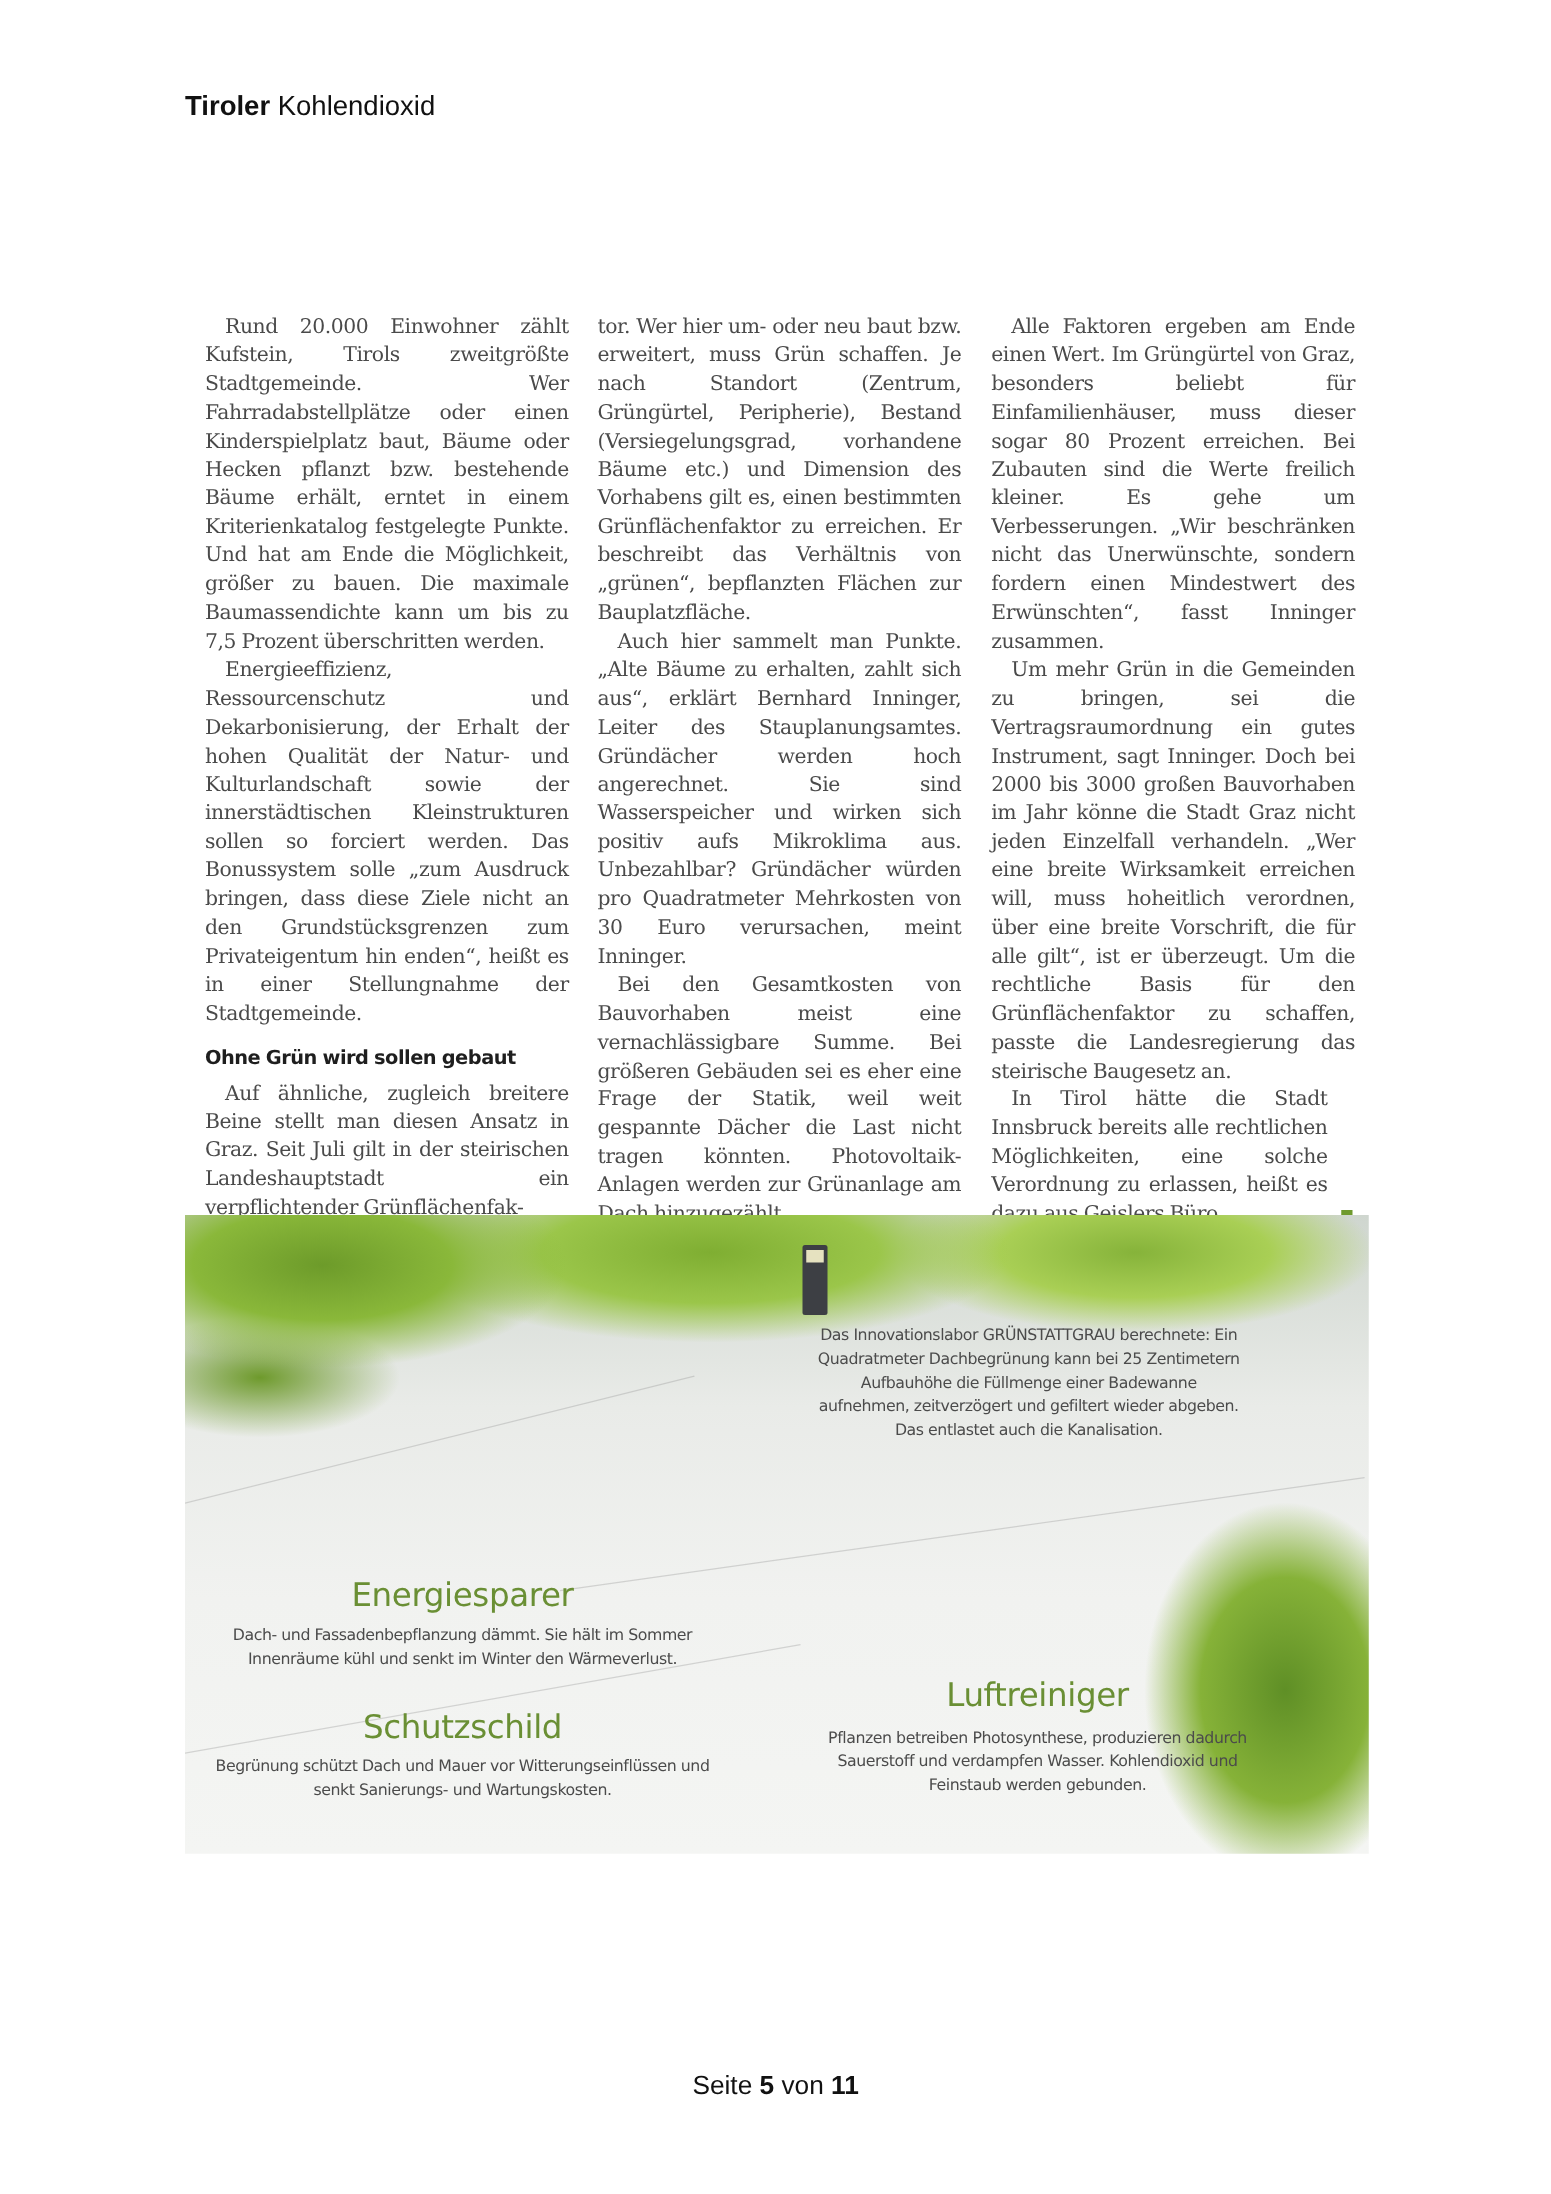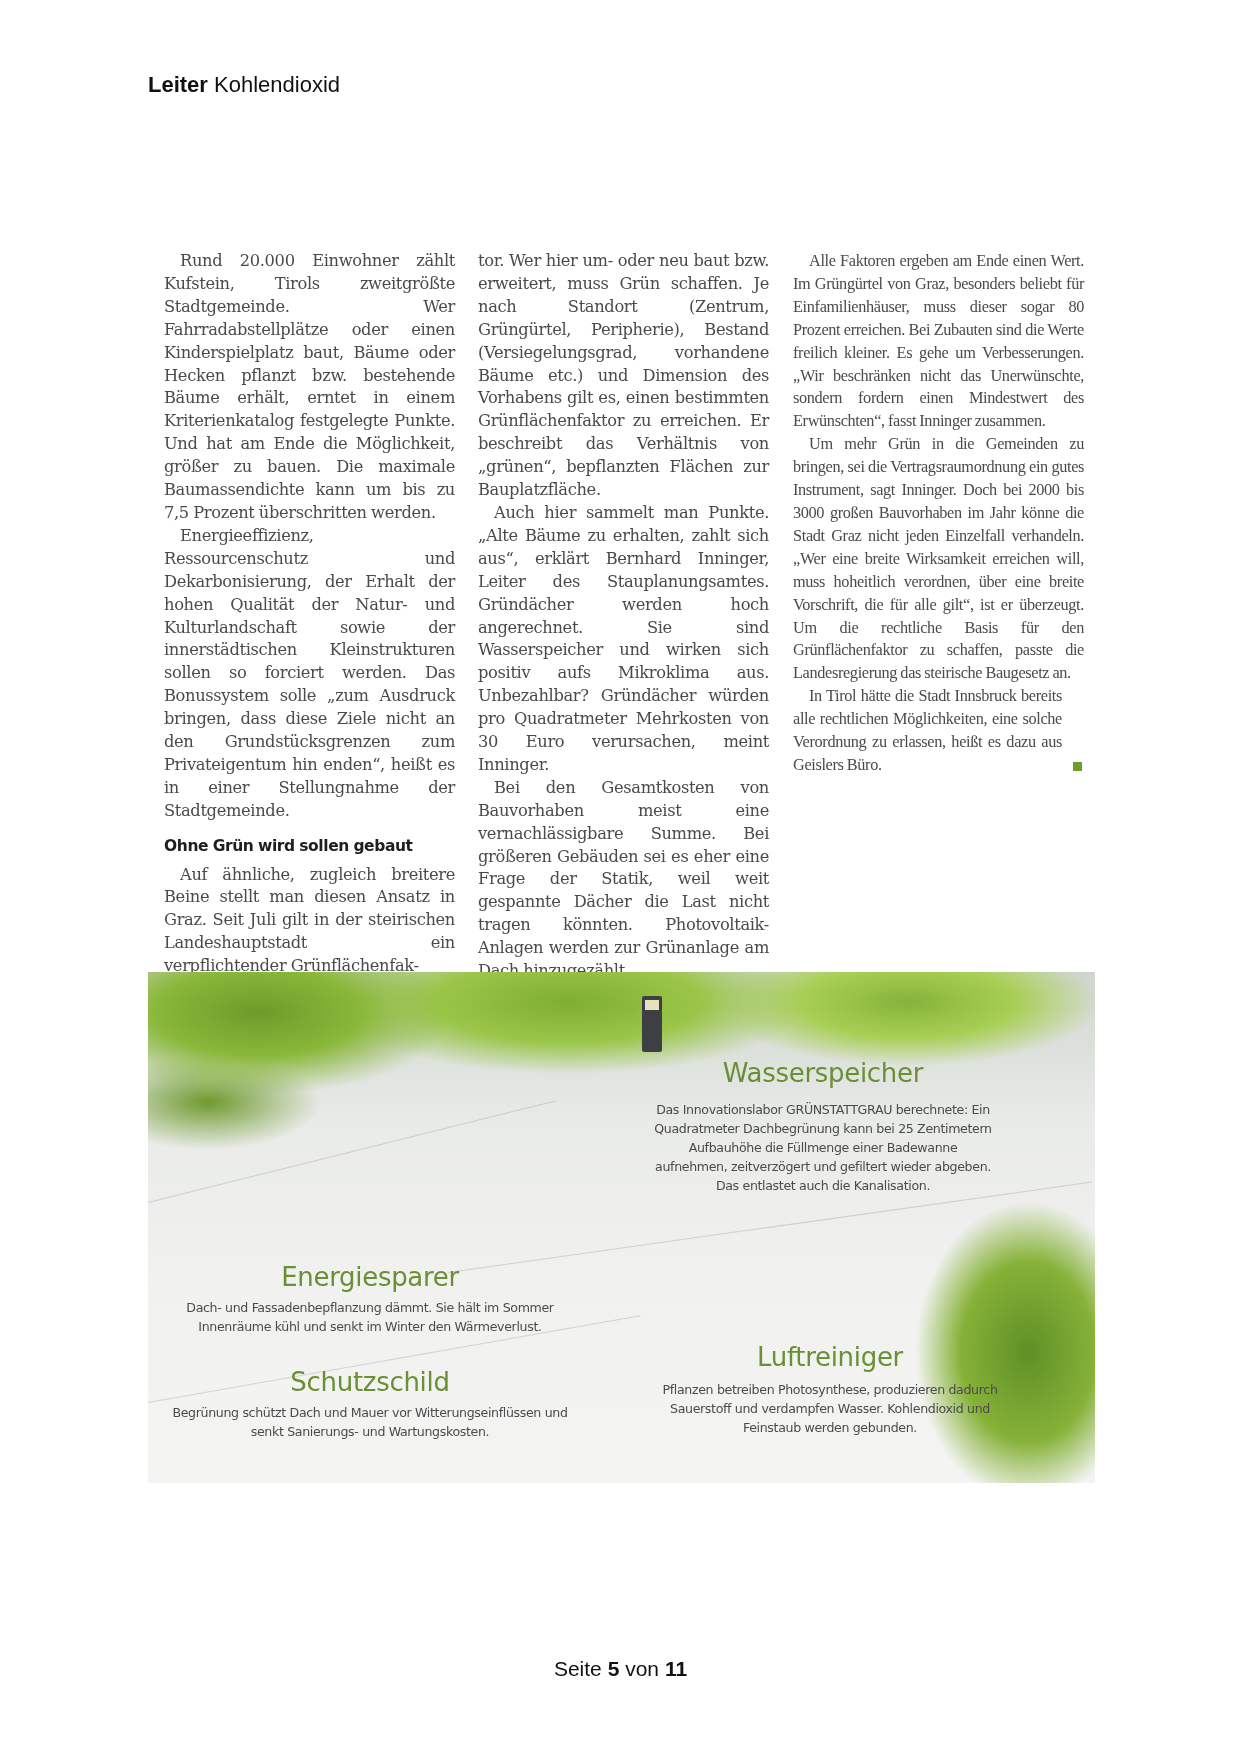--- a/index.html
+++ b/index.html
@@ -29,52 +29,51 @@
   .block { position: absolute; text-align: center; font-family: "DejaVu Sans", sans-serif; }
   .block .title { color: #6a8f34; font-size: 26px; line-height: 30px; letter-spacing: -0.3px; }
   .block .body { color: #4b4b4b; font-size: 12.6px; line-height: 19px; letter-spacing: -0.35px; }
   .footer { position: absolute; left: 0; width: 1241px; top: 1657px; text-align: center; font-size: 21px; color: #111; font-family: "Liberation Sans", sans-serif; }
   .footer b { font-weight: bold; }
 </style>
 </head>
 <body>
 
 <div class="header">
-  <b>Leiter</b>
+  <b>Tiroler</b>
   <span>Kohlendioxid</span>
 </div>
 
 <div class="col c1">
   <p>Rund 20.000 Einwohner zählt Kufstein, Tirols zweitgrößte Stadtgemeinde. Wer Fahrradabstellplätze oder einen Kinderspielplatz baut, Bäume oder Hecken pflanzt bzw. bestehende Bäume erhält, erntet in einem Kriterienkatalog festgelegte Punkte. Und hat am Ende die Möglichkeit, größer zu bauen. Die maximale Baumassendichte kann um bis zu 7,5 Prozent überschritten werden.</p>
   <p>Energieeffizienz, Ressourcenschutz und Dekarbonisierung, der Erhalt der hohen Qualität der Natur- und Kulturlandschaft sowie der innerstädtischen Kleinstrukturen sollen so forciert werden. Das Bonussystem solle „zum Ausdruck bringen, dass diese Ziele nicht an den Grundstücksgrenzen zum Privateigentum hin enden“, heißt es in einer Stellungnahme der Stadtgemeinde.</p>
   <p class="subhead">Ohne Grün wird sollen gebaut</p>
   <p>Auf ähnliche, zugleich breitere Beine stellt man diesen Ansatz in Graz. Seit Juli gilt in der steirischen Landeshauptstadt ein verpflichtender Grünflächenfak-</p>
 </div>
 
 <div class="col c2">
   <p class="noindent">tor. Wer hier um- oder neu baut bzw. erweitert, muss Grün schaffen. Je nach Standort (Zentrum, Grüngürtel, Peripherie), Bestand (Versiegelungsgrad, vorhandene Bäume etc.) und Dimension des Vorhabens gilt es, einen bestimmten Grünflächenfaktor zu erreichen. Er beschreibt das Verhältnis von „grünen“, bepflanzten Flächen zur Bauplatzfläche.</p>
   <p>Auch hier sammelt man Punkte. „Alte Bäume zu erhalten, zahlt sich aus“, erklärt Bernhard Inninger, Leiter des Stauplanungsamtes. Gründächer werden hoch angerechnet. Sie sind Wasserspeicher und wirken sich positiv aufs Mikroklima aus. Unbezahlbar? Gründächer würden pro Quadratmeter Mehrkosten von 30 Euro verursachen, meint Inninger.</p>
   <p>Bei den Gesamtkosten von Bauvorhaben meist eine vernachlässigbare Summe. Bei größeren Gebäuden sei es eher eine Frage der Statik, weil weit gespannte Dächer die Last nicht tragen könnten. Photovoltaik-Anlagen werden zur Grünanlage am Dach hinzugezählt.</p>
 </div>
 
-<div class="col c3" style="position:absolute;font-family:Liberation Serif, serif;">
+<div class="col c3" style="position:absolute;">
   <p>Alle Faktoren ergeben am Ende einen Wert. Im Grüngürtel von Graz, besonders beliebt für Einfamilienhäuser, muss dieser sogar 80 Prozent erreichen. Bei Zubauten sind die Werte freilich kleiner. Es gehe um Verbesserungen. „Wir beschränken nicht das Unerwünschte, sondern fordern einen Mindestwert des Erwünschten“, fasst Inninger zusammen.</p>
   <p>Um mehr Grün in die Gemeinden zu bringen, sei die Vertragsraumordnung ein gutes Instrument, sagt Inninger. Doch bei 2000 bis 3000 großen Bauvorhaben im Jahr könne die Stadt Graz nicht jeden Einzelfall verhandeln. „Wer eine breite Wirksamkeit erreichen will, muss hoheitlich verordnen, über eine breite Vorschrift, die für alle gilt“, ist er überzeugt. Um die rechtliche Basis für den Grünflächenfaktor zu schaffen, passte die Landesregierung das steirische Baugesetz an.</p>
   <p style="padding-right:22px;">In Tirol hätte die Stadt Innsbruck bereits alle rechtlichen Möglichkeiten, eine solche Verordnung zu erlassen, heißt es dazu aus Geislers Büro.</p>
   <span class="endmark"></span>
 </div>
 
 <div class="photo">
   <div class="lamp"></div>
   <div class="path" style="left:0;top:230px;width:420px;transform:rotate(-14deg);"></div>
   <div class="path" style="left:300px;top:300px;width:650px;transform:rotate(-8deg);"></div>
   <div class="path" style="left:0;top:430px;width:500px;transform:rotate(-10deg);"></div>
 
   <div class="block" style="left:505px;top:86px;width:340px;">
-    <div class="title" style="margin-bottom:12px;">Wasserspeicher</div>
     <div class="body">Das Innovationslabor GRÜNSTATTGRAU berechnete: Ein Quadratmeter Dachbegrünung kann bei 25 Zentimetern Aufbauhöhe die Füllmenge einer Badewanne aufnehmen, zeitverzögert und gefiltert wieder abgeben. Das entlastet auch die Kanalisation.</div>
   </div>
 
   <div class="block" style="left:165px;top:162px;width:350px;">
   </div>
 
   <div class="block" style="left:12px;top:290px;width:420px;">
     <div class="title" style="margin-bottom:6px;">Energiesparer</div>
     <div class="body">Dach- und Fassadenbepflanzung dämmt. Sie hält im Sommer Innenräume kühl und senkt im Winter den Wärmeverlust.</div>
   </div>

